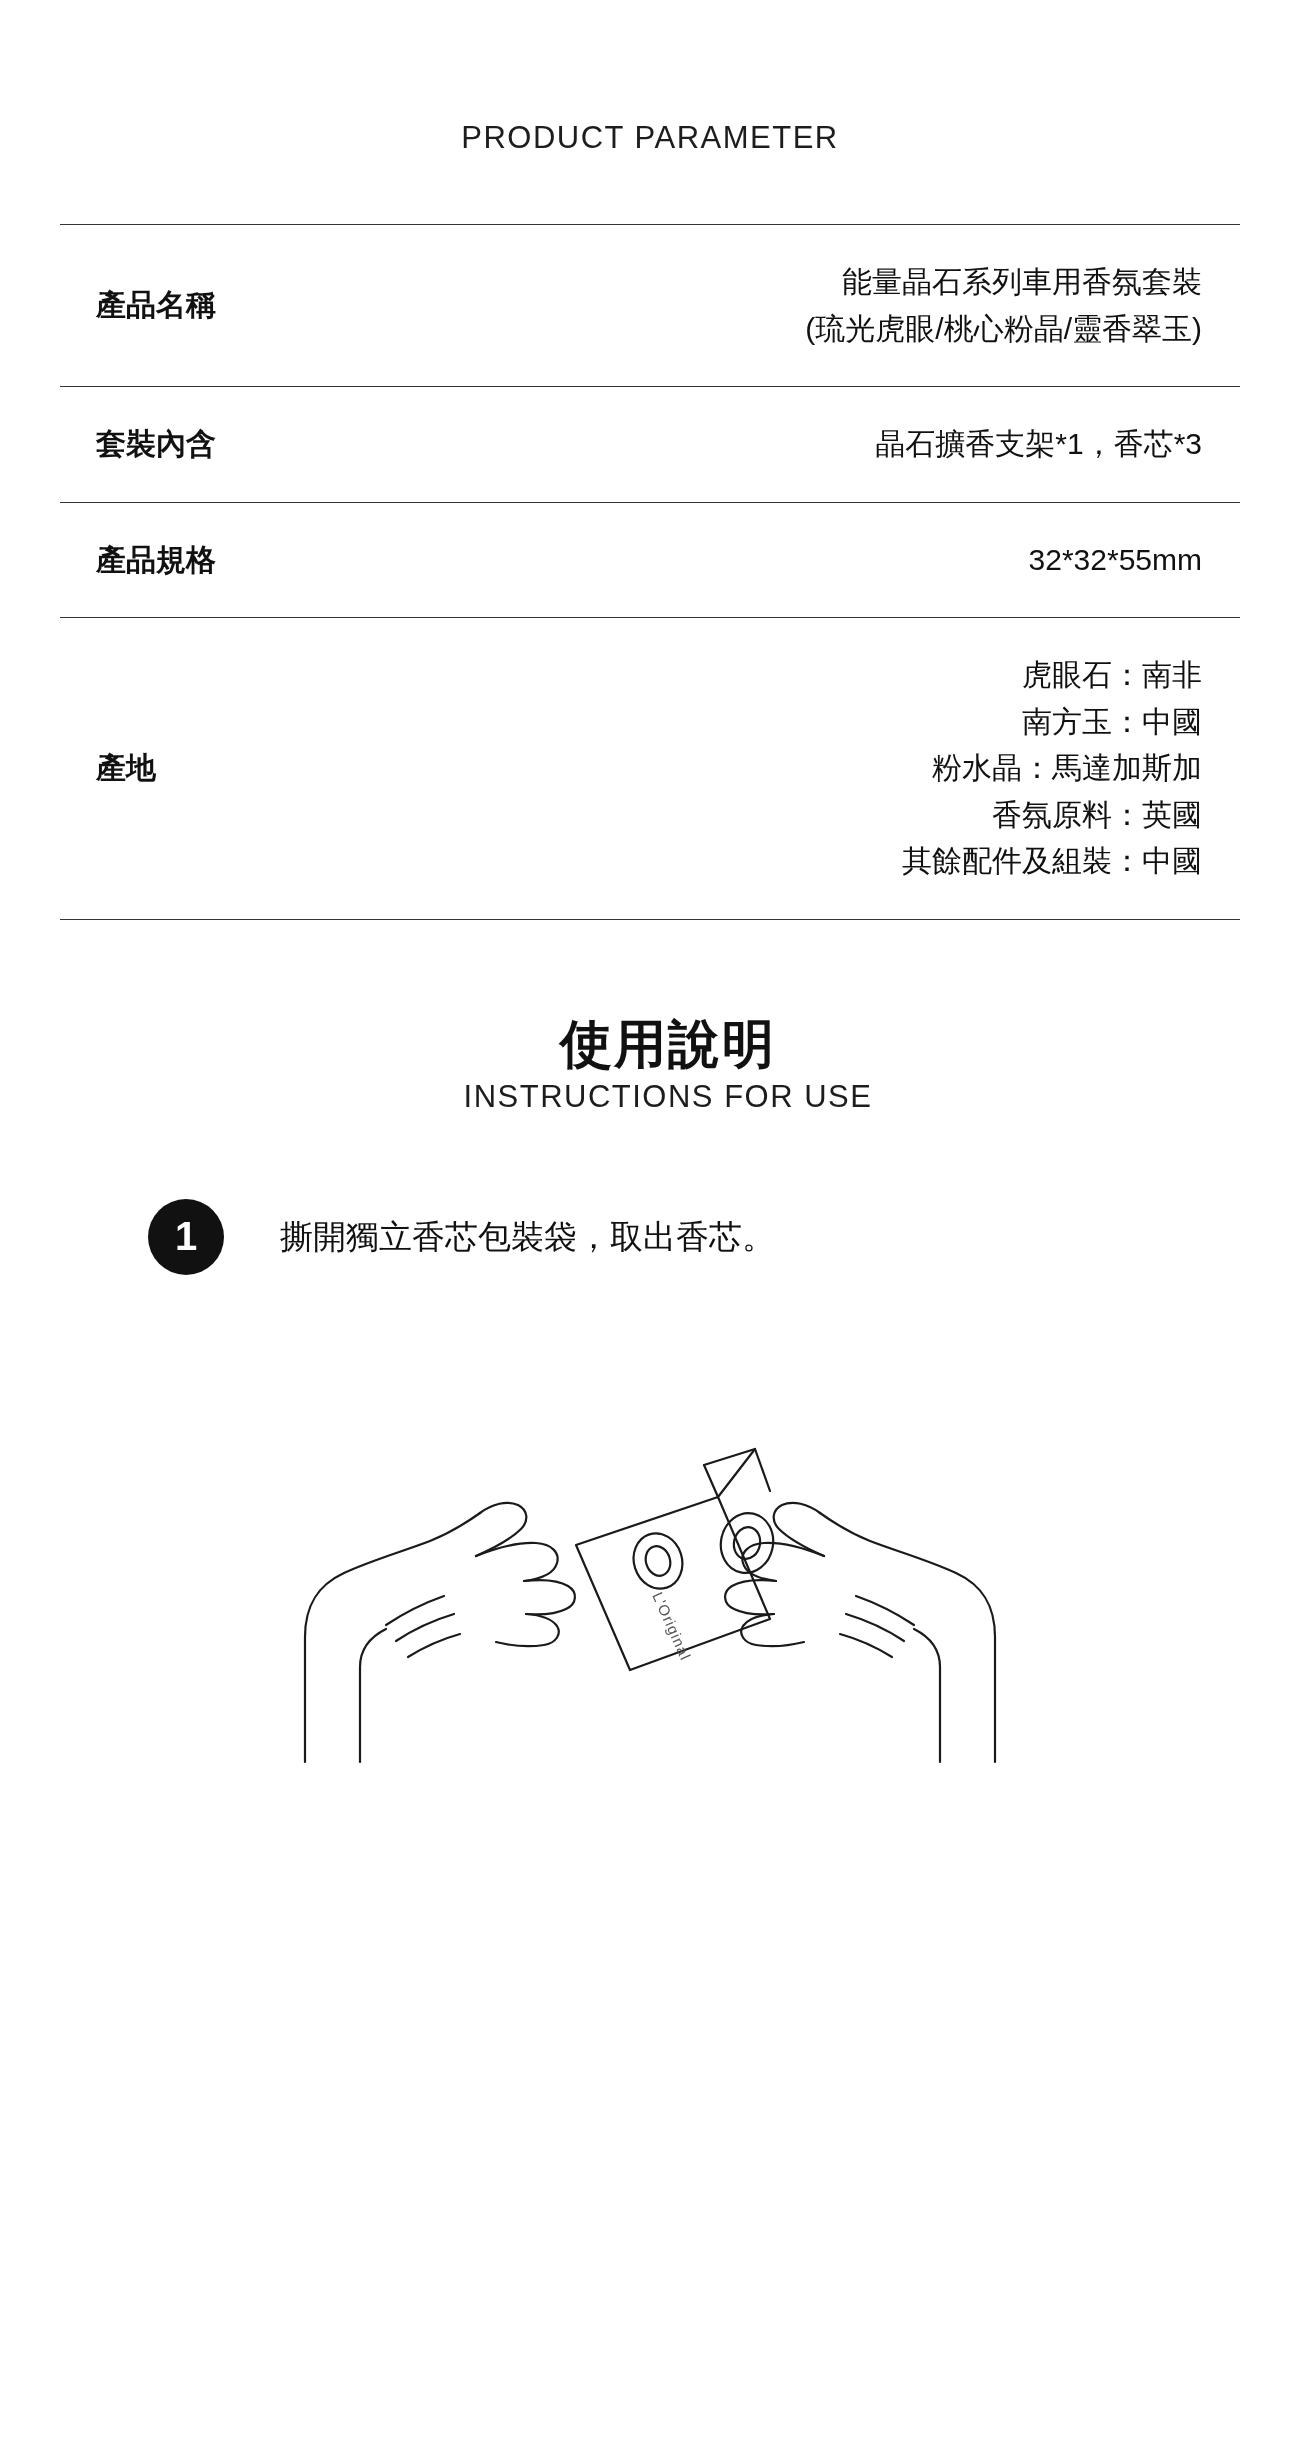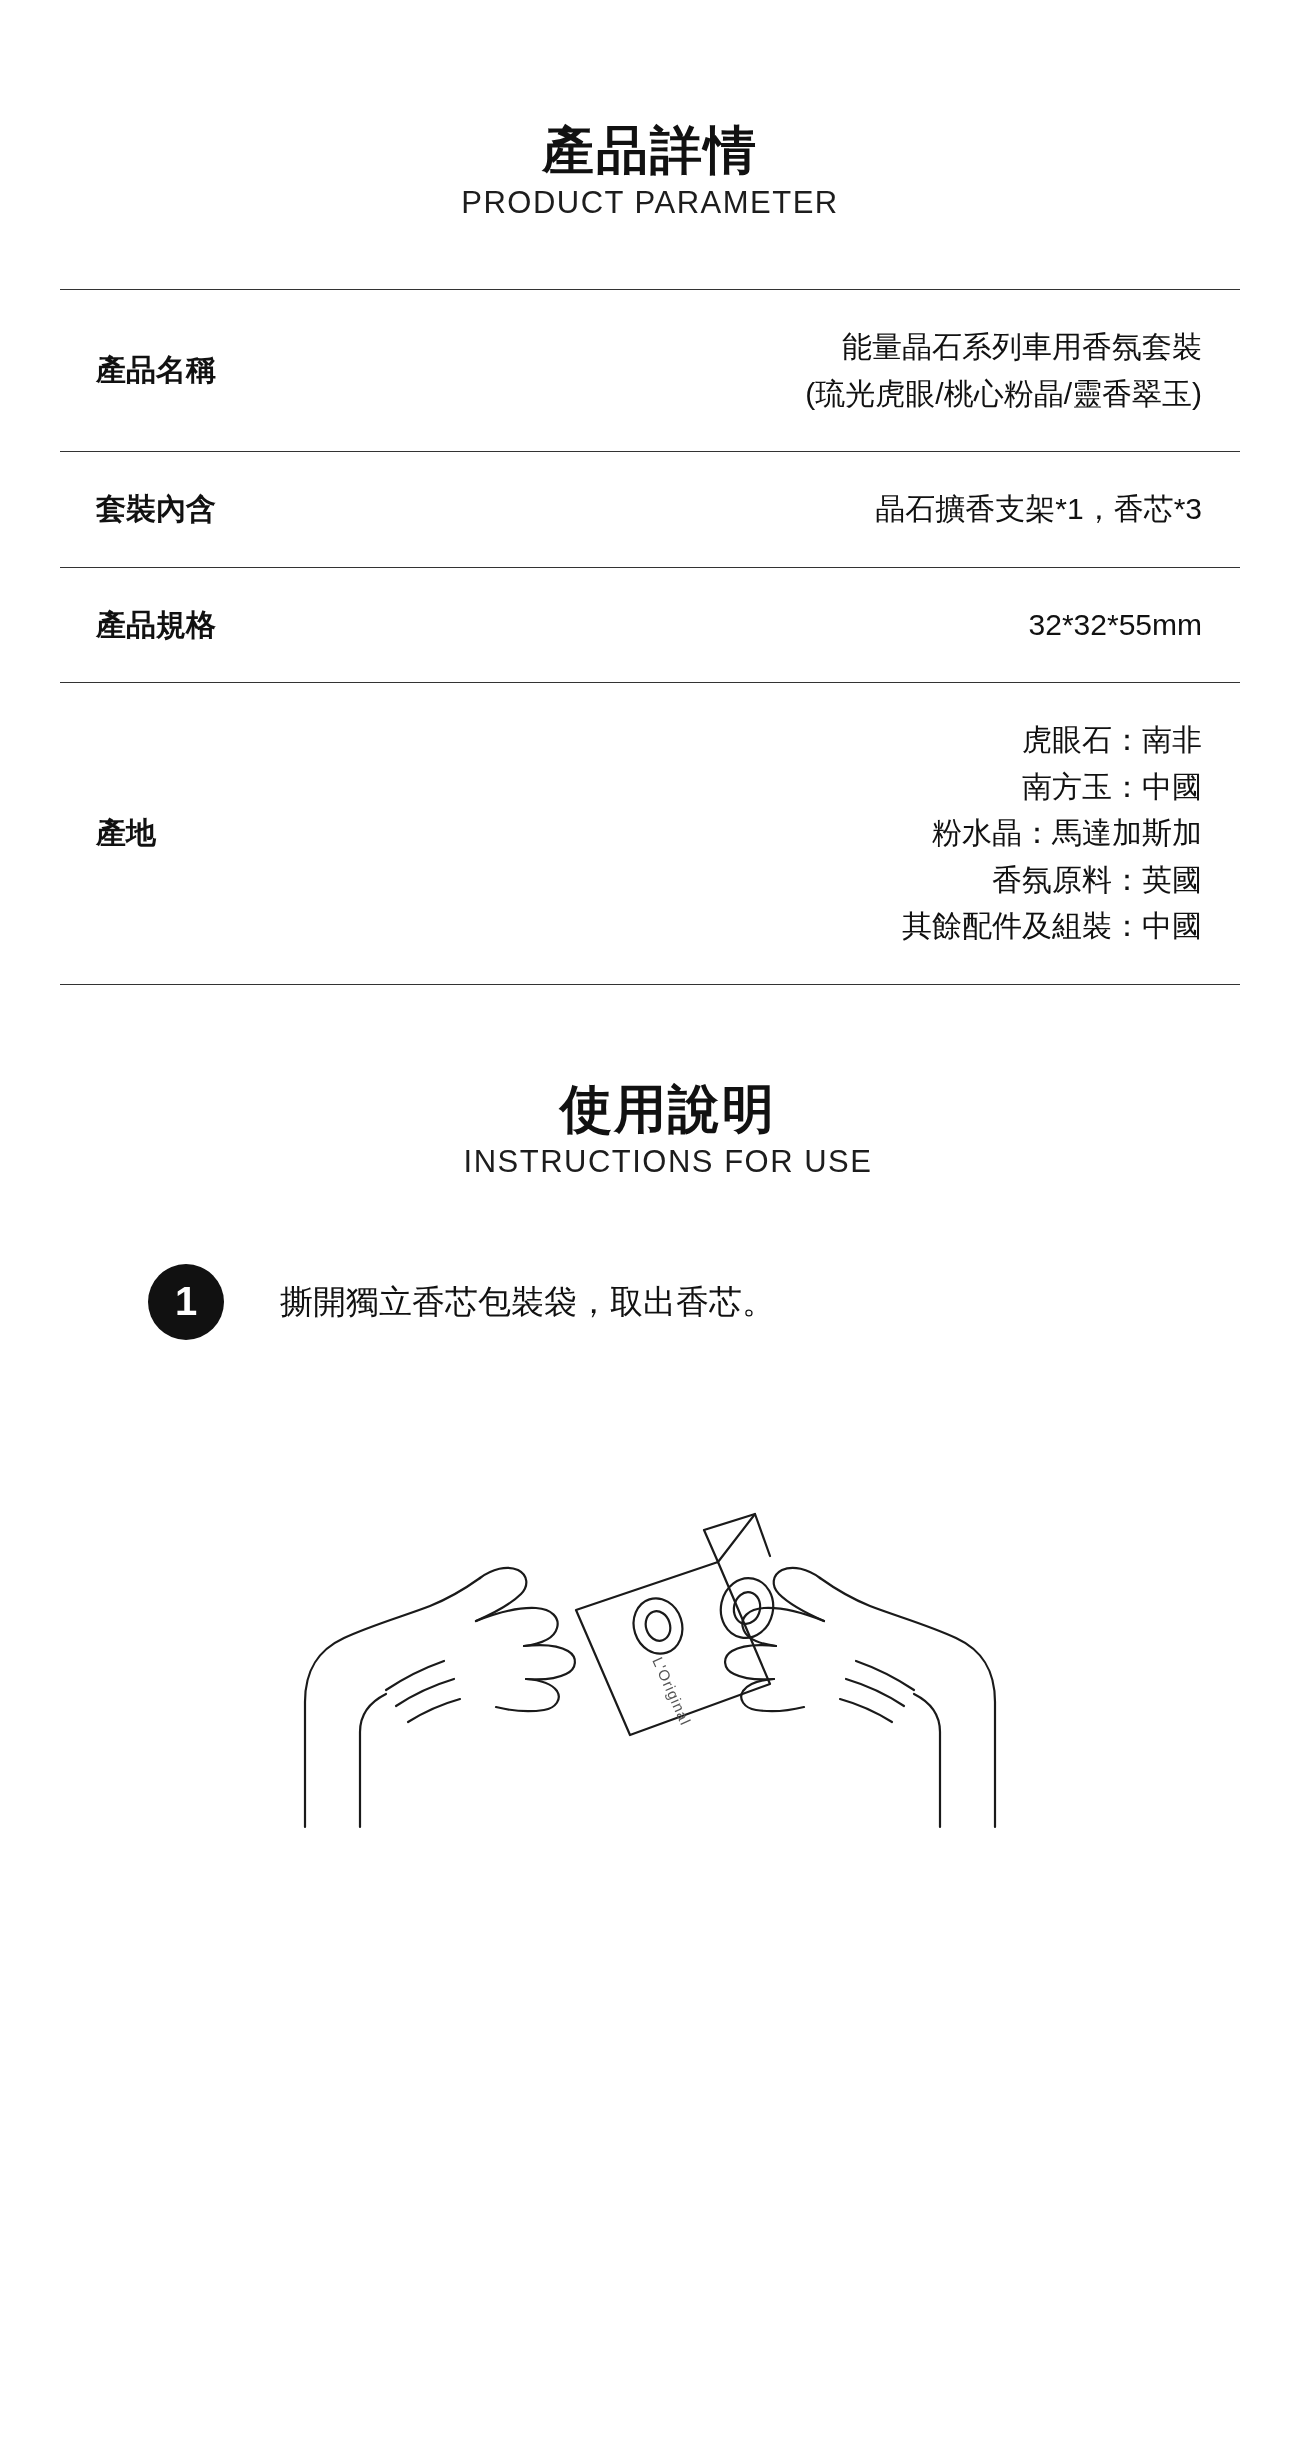--- a/index.html
+++ b/index.html
@@ -115,21 +115,20 @@
   .illustration svg {
     display: block;
   }
 </style>
 </head>
 <body>
 
 <div class="page">
 
   <div class="section-head">
-    <div class="cn">產品詳情</div>
     <div class="en">PRODUCT PARAMETER</div>
   </div>
 
   <table class="param-table">
     <tbody>
       <tr>
         <td class="label">產品名稱</td>
         <td class="value">
           <span class="line">能量晶石系列車用香氛套裝</span>
           <span class="line">(琉光虎眼/桃心粉晶/靈香翠玉)</span>

